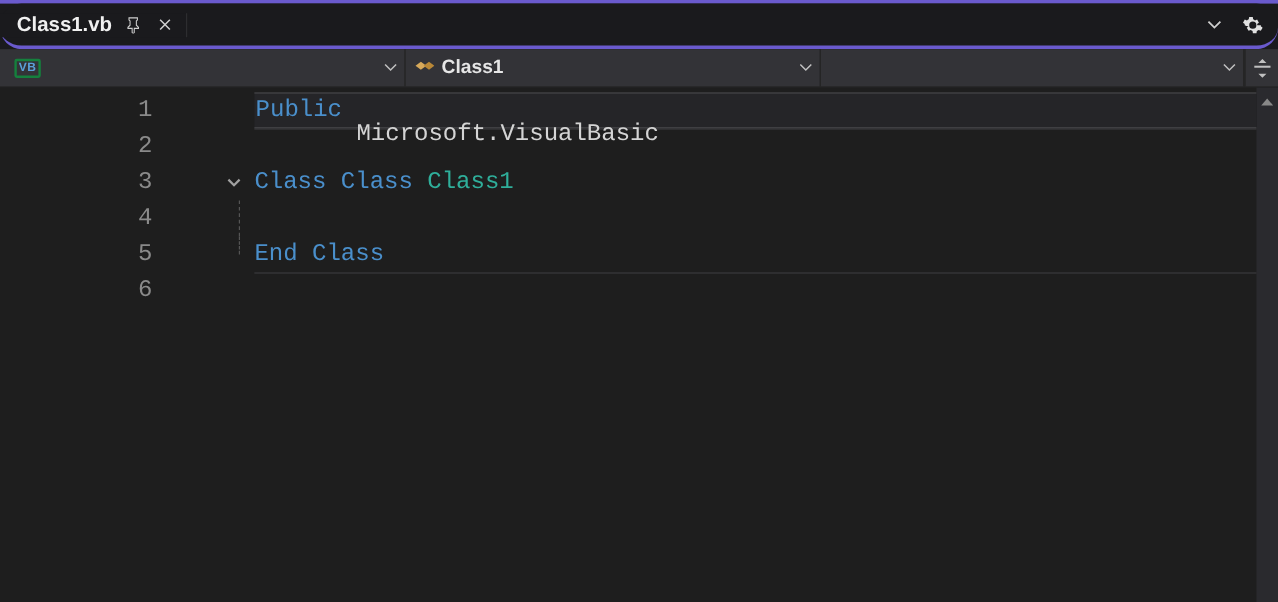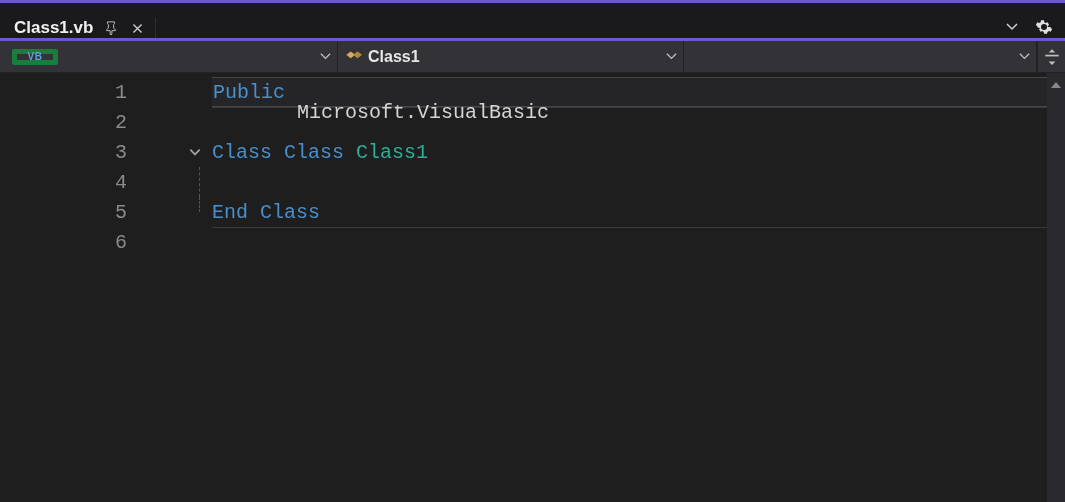--- a/index.html
+++ b/index.html
@@ -1,38 +1,38 @@
 <!DOCTYPE html>
 <html><head>
 <meta charset="utf-8">
 <style>
   * { box-sizing: border-box; margin: 0; padding: 0; }
   html, body { width: 1065px; height: 502px; overflow: hidden; font-family: "Segoe UI", Arial, sans-serif; background: #1e1e1e; color: #ccc; }
 
   .window { width: 1065px; height: 502px; display: flex; flex-direction: column; background: #1a1a1d; border-top: 3px solid #6a5acd; }
 
   
-  .tab-bar { height: 38px; display: flex; align-items: flex-end; background: #1a1a1d; border-bottom: 3px solid #6a5acd; }
+  .tab-bar { height: 38px; display: flex; align-items: center; background: #1a1a1d; border-bottom: 3px solid #6a5acd; border-radius: 18px; }
   .tab { display: flex; align-items: center; padding: 0 10px 0 14px; background: #1a1a1d; border-right: 1px solid #2d2d30; gap: 10px; }
   .tab-title { color: #f0f0f0; font-weight: 700; font-size: 17px; }
   .tab-pin, .tab-close { width: 16px; height: 16px; display: flex; align-items: center; justify-content: center; color: #cfcfcf; }
   .tab-spacer { flex: 1; }
   .tab-right { display: flex; align-items: center; gap: 10px; padding-right: 10px; }
   .tab-right .icon-btn { width: 22px; height: 22px; display: flex; align-items: center; justify-content: center; color: #d0d0d0; }
 
   
   .nav-bar { height: 32px; background: #333337; display: flex; align-items: stretch; border-bottom: 1px solid #222; padding-left: 6px; }
   .nav-cell { display: flex; align-items: center; gap: 6px; padding: 0 6px; border-right: 1px solid #222; }
   .nav-cell.first { width: 332px; }
   .nav-cell.second { width: 346px; }
   .nav-cell.third { flex: 1; }
   .nav-text { color: #e6e6e6; font-size: 16px; }
   .nav-text.bold { font-weight: 700; }
   .nav-chevron { margin-left: auto; color: #c0c0c0; }
-  .vb-badge { width: 46px; height: 16px; border: 5px solid #15803d; color: #5aa0d8; font-size: 10px; font-weight: 700; display: flex; align-items: center; justify-content: center; border-radius: 2px; letter-spacing: 0.5px; }
+  .vb-badge { width: 22px; height: 16px; border: 2px solid #15803d; color: #5aa0d8; font-size: 10px; font-weight: 700; display: flex; align-items: center; justify-content: center; border-radius: 2px; letter-spacing: 0.5px; }
   .split-btn { width: 28px; display: flex; align-items: center; justify-content: center; border-left: 1px solid #222; }
 
   
   .editor-wrap { flex: 1; display: flex; background: #1e1e1e; }
   .gutter { width: 150px; background: #1e1e1e; padding-top: 4px; }
   .code-area { flex: 1; position: relative; padding-top: 4px; }
   .scrollbar { width: 18px; background: #2a2a2e; display: flex; flex-direction: column; align-items: center; }
   .scrollbar .arrow-up { margin-top: 6px; color: #6d6d6d; }
 
   .line-row { height: 30px; display: flex; align-items: center; }

